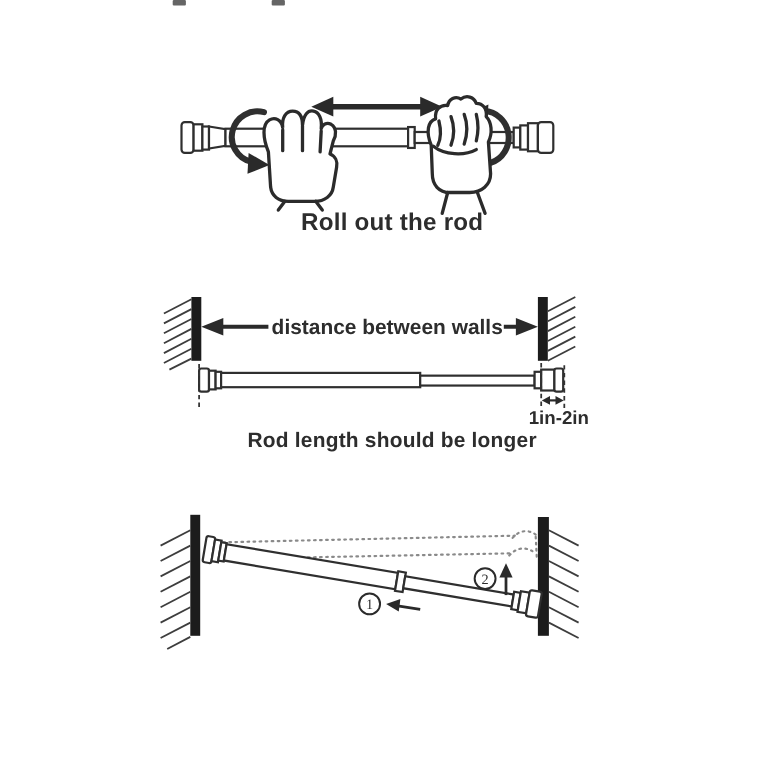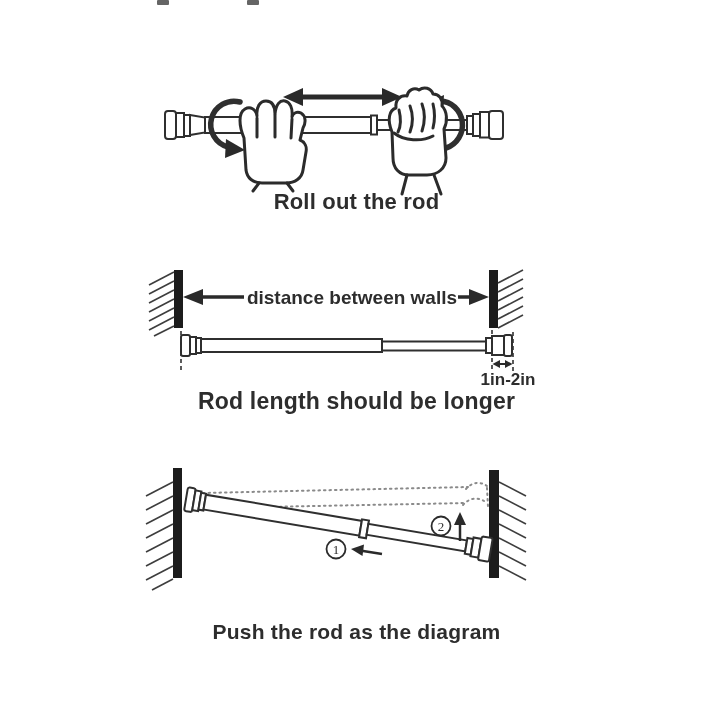--- a/index.html
+++ b/index.html
@@ -6,21 +6,21 @@
   .stage{
     position:relative;width:713px;height:712px;background:#ffffff;
     font-family:"Liberation Sans",sans-serif;overflow:hidden;
   }
   .stage svg{position:absolute;left:0;top:0;}
   .caption{
     position:absolute;left:0;width:713px;text-align:center;
     font-weight:bold;color:#2d2d2d;letter-spacing:0.2px;
   }
   .caption-1{top:189px;font-size:22px;}
-  .caption-2{top:389px;font-size:23px;line-height:24px;}
+  .caption-2{top:389px;font-size:19px;line-height:24px;}
   .caption-3{top:620px;font-size:21px;}
   .svg-label{font-family:"Liberation Sans",sans-serif;font-weight:bold;fill:#2d2d2d;}
   .marker-digit{font-family:"Liberation Serif",serif;fill:#2d2d2d;}
   .ink-line{stroke:#2f2f2f;fill:none;}
   .rod-part{fill:#ffffff;stroke:#2f2f2f;stroke-width:2;}
   .hatch{stroke:#3d3d3d;stroke-width:1.6;}
   .dotted{stroke:#8a8a8a;stroke-width:2;fill:none;stroke-dasharray:1.5 4;stroke-linecap:round;}
 </style>
 </head>
 <body>
@@ -222,14 +222,13 @@
       </g>
     </g>
   </svg>
 
   <div class="caption caption-1">Roll out the rod</div>
 
   <div class="caption caption-2">
     <div>Rod length should be longer</div>
   </div>
 
-  <div class="caption caption-3">Push the rod as the diagram</div>
 </div>
 
 </body></html>

